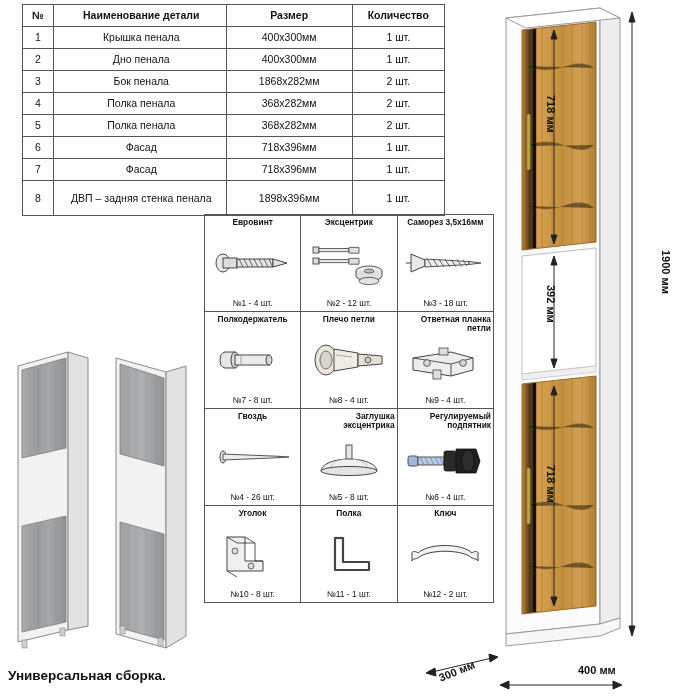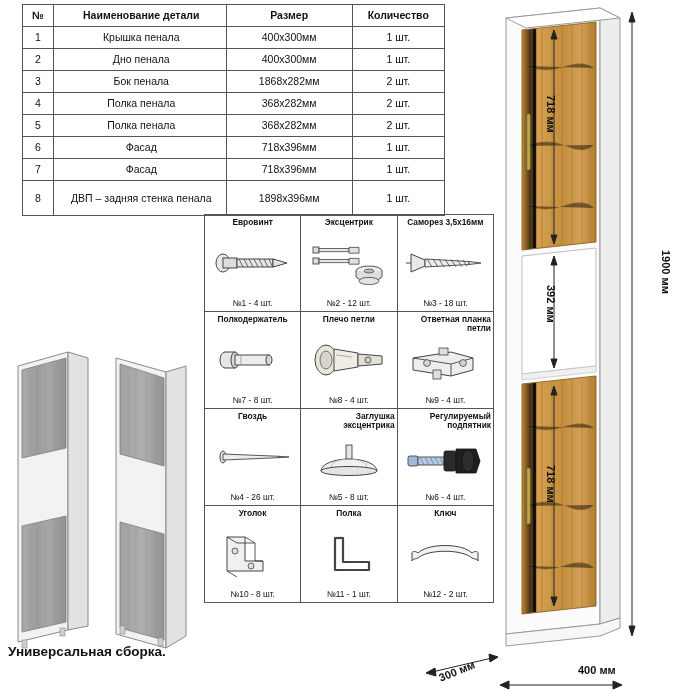--- a/index.html
+++ b/index.html
@@ -61,21 +61,21 @@
   
   .left-cab{position:absolute;left:10px;top:330px;width:190px;height:330px;}
 
   
   .right-cab{position:absolute;left:496px;top:6px;width:140px;height:650px;}
 
   
   .dim{position:absolute;font-size:11px;font-weight:bold;color:#111;}
   .dim.vert{writing-mode:vertical-rl;}
   .caption{
-    position:absolute;left:8px;top:644px;
+    position:absolute;left:8px;top:668px;
     font-size:13.5px;font-weight:bold;
   }
   .lbl-718a{position:absolute;left:545px;top:95px;}
   .lbl-392{position:absolute;left:545px;top:285px;}
   .lbl-718b{position:absolute;left:545px;top:465px;}
   .lbl-1900{position:absolute;left:660px;top:250px;}
   .lbl-300{position:absolute;left:438px;top:665px;}
   .lbl-400{position:absolute;left:578px;top:664px;}
 </style>
 </head>

